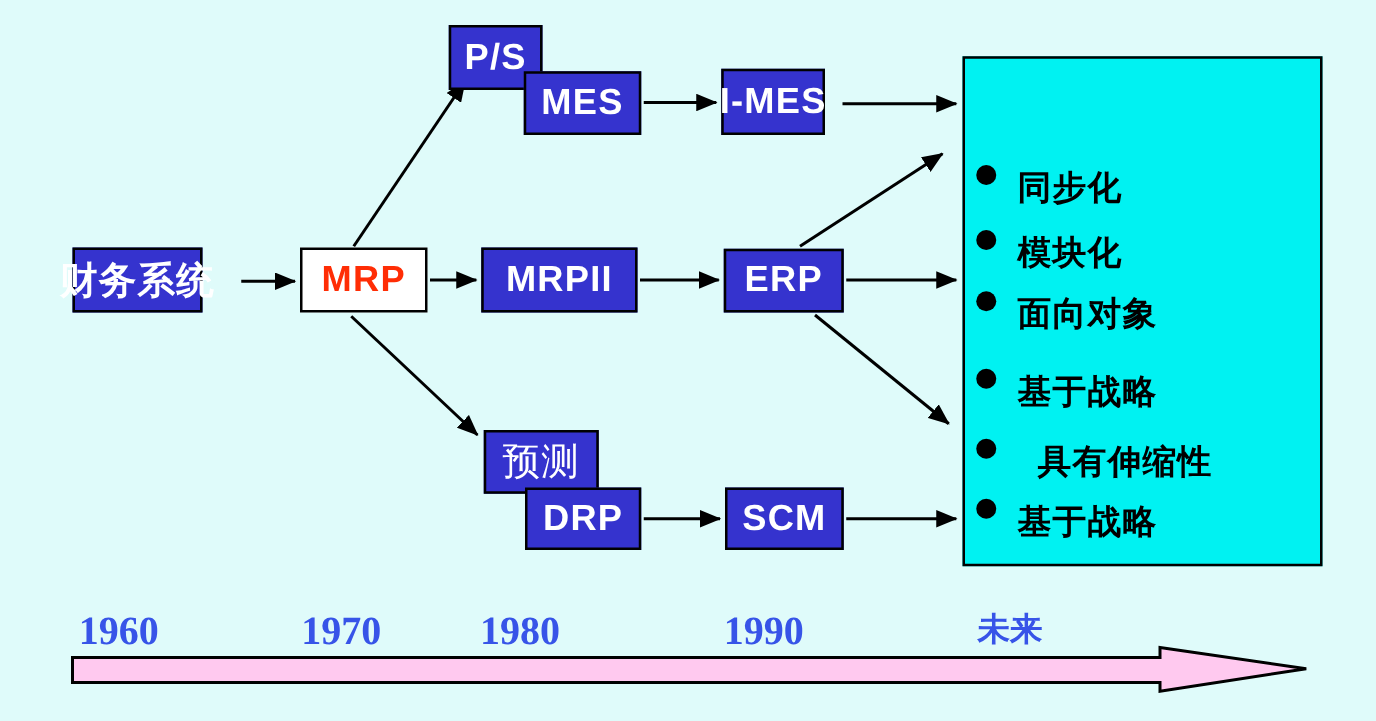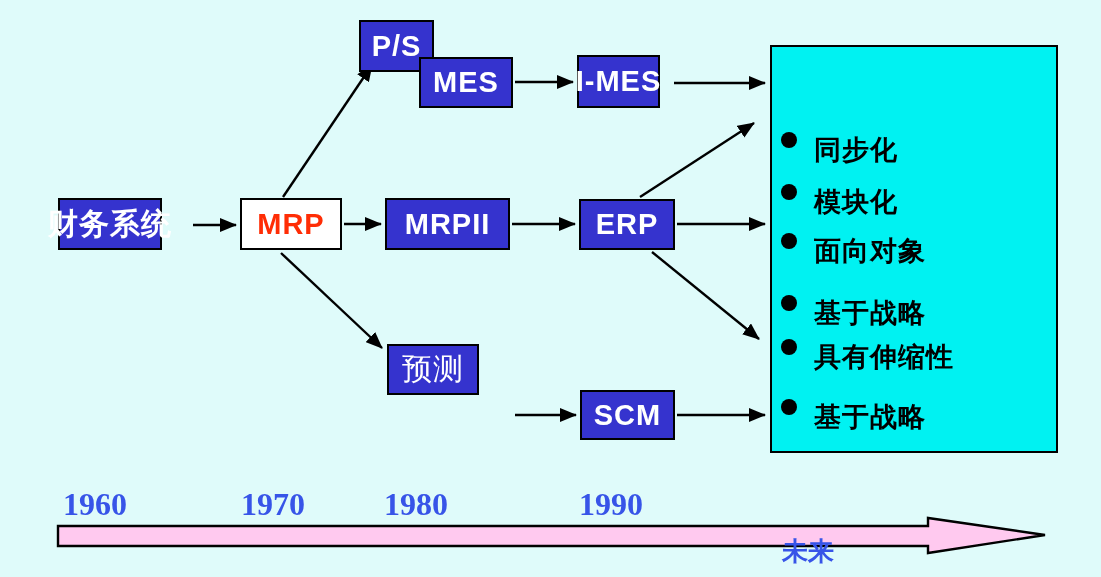--- a/index.html
+++ b/index.html
@@ -83,38 +83,38 @@
     font-family: "Liberation Serif", serif;
     font-weight: bold;
     font-size: 27px;
     color: #000;
     letter-spacing: 1px;
   }
   #bullet-0 { top: 85px; }
   #bullet-1 { top: 137px; }
   #bullet-2 { top: 186px; }
   #bullet-3 { top: 248px; }
-  #bullet-4 { top: 292px; }
+  #bullet-4 { top: 304px; gap: 16px; }
   #bullet-5 { top: 352px; }
   
   .year-label {
     position: absolute;
     top: 486px;
     transform: translateX(-50%);
     font-family: "Liberation Serif", serif;
     font-weight: bold;
     font-size: 32px;
     color: #3754E8;
     white-space: nowrap;
   }
   #year-0 { left: 95px; }
   #year-1 { left: 273px; }
   #year-2 { left: 416px; }
   #year-3 { left: 611px; }
-  #year-4 { left: 808px; font-size: 26px; margin-top: 48px; }
+  #year-4 { left: 808px; font-size: 26px; }
   
   #arrow-layer {
     position: absolute;
     left: 0; top: 0;
     width: 1101px; height: 577px;
     pointer-events: none;
   }
   #arrow-layer line { stroke: #000; stroke-width: 2.4; }
 </style>
 </head>
@@ -144,20 +144,21 @@
   </svg>
 
   <div class="node cjk" id="node-finance">财务系统</div>
   <div class="node yellow" id="node-mrp">MRP</div>
   <div class="node" id="node-ps">P/S</div>
   <div class="node" id="node-mes">MES</div>
   <div class="node" id="node-imes">I-MES</div>
   <div class="node" id="node-mrpii">MRPII</div>
   <div class="node" id="node-erp">ERP</div>
   <div class="node cjk" id="node-forecast">预测</div>
+  <div class="node" id="node-drp">DRP</div>
   <div class="node" id="node-scm">SCM</div>
 
   <div id="solution-panel">
 
     <div class="bullet-row" id="bullet-0">
       <span class="dot"></span>
       <span class="bullet-text">同步化</span>
     </div>
     <div class="bullet-row" id="bullet-1">
       <span class="dot"></span>

